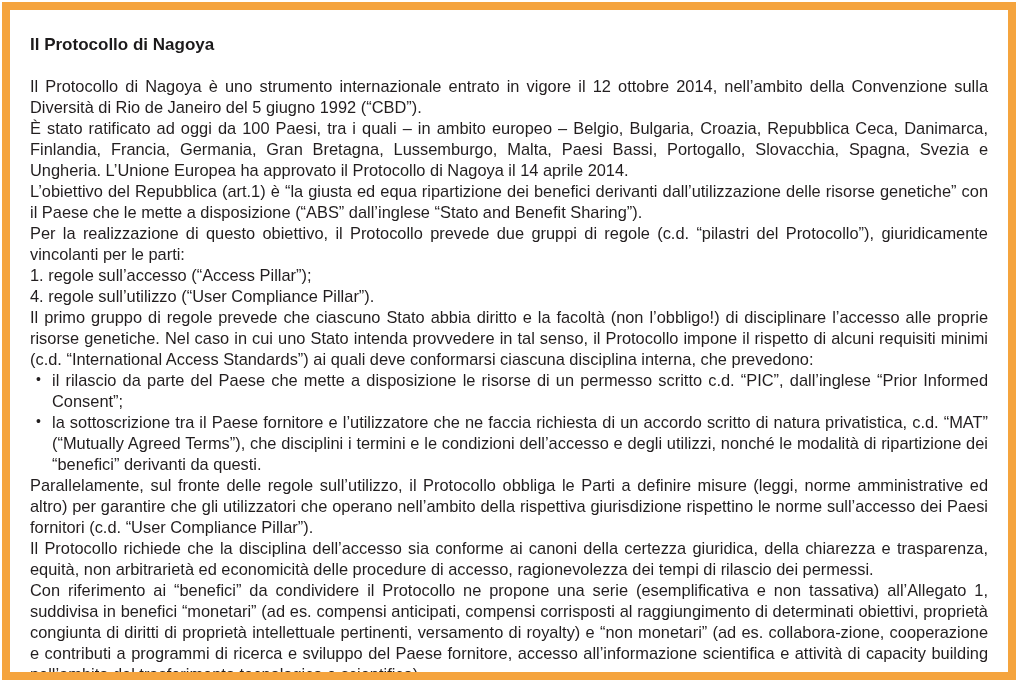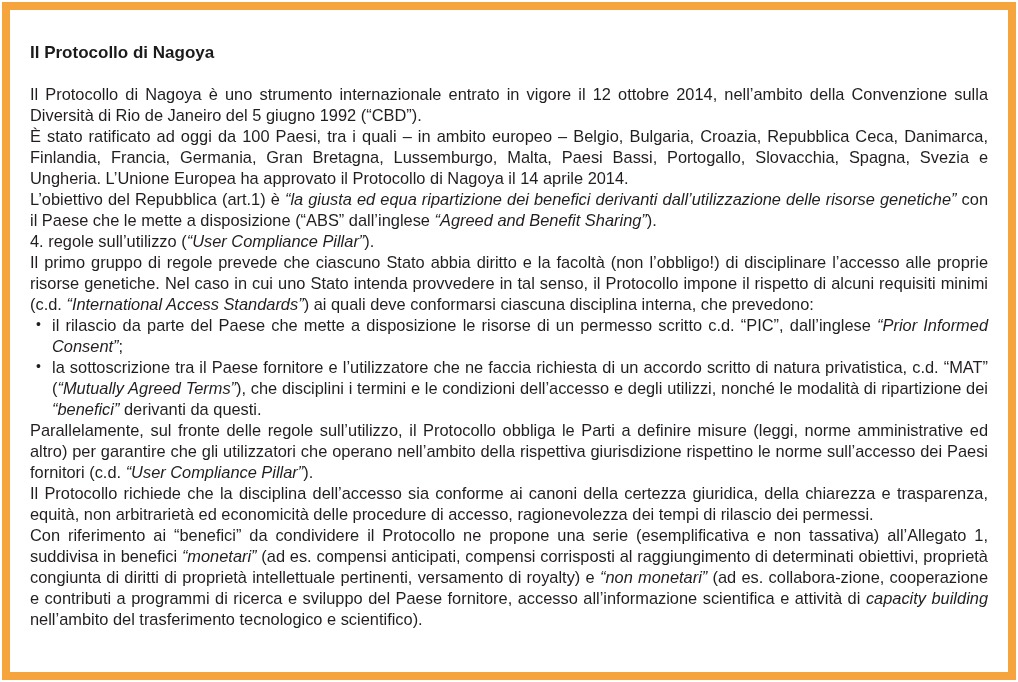--- a/index.html
+++ b/index.html
@@ -23,21 +23,21 @@
     pointer-events: none;
     box-sizing: border-box;
   }
   .content {
     position: absolute;
     top: 10px;
     left: 10px;
     right: 10px;
     bottom: 10px;
     box-sizing: border-box;
-    padding: 32px 20px 14px 20px;
+    padding: 24px 20px 14px 20px;
     overflow: hidden;
     border-radius: 16px;
   }
   .title {
     font-size: 17px;
     font-weight: bold;
     color: #1c1a1b;
     line-height: 21px;
     margin: 0 0 21px 0;
   }
@@ -54,34 +54,35 @@
     position: relative;
     padding-left: 22px;
   }
   .dot {
     position: absolute;
     left: 6px;
     top: -1px;
     font-size: 14px;
   }
   .it {
-    font-style: italic;
   }
 </style>
 </head>
 <body>
 
 <div class="page" style="background: rgb(255, 255, 255);">
   <div class="frame" style="border-color: rgb(245, 164, 62);"></div>
   <div class="content">
     <h1 class="title">Il Protocollo di Nagoya</h1>
     <div class="body-text" style="color: rgb(34, 30, 31);">
         <div class="para"><span>Il Protocollo di Nagoya è uno strumento internazionale entrato in vigore il 12 ottobre 2014, nell’ambito della Convenzione sulla Diversità di Rio de Janeiro del 5 giugno 1992 (“CBD”).</span></div>
         <div class="para"><span>È stato ratificato ad oggi da 100 Paesi, tra i quali – in ambito europeo – Belgio, Bulgaria, Croazia, Repubblica Ceca, Danimarca, Finlandia, Francia, Germania, Gran Bretagna, Lussemburgo, Malta, Paesi Bassi, Portogallo, Slovacchia, Spagna, Svezia e Ungheria. L’Unione Europea ha approvato il Protocollo di Nagoya il 14 aprile 2014.</span></div>
-        <div class="para"><span>L’obiettivo del Repubblica (art.1) è </span><span class="it">“la giusta ed equa ripartizione dei benefici derivanti dall’utilizzazione delle risorse genetiche”</span><span> con il Paese che le mette a disposizione (“ABS” dall’inglese </span><span class="it">“Agreed and Benefit Sharing”</span><span>).</span></div>
+        <div class="para"><span>L’obiettivo del Repubblica (art.1) è </span><span class="it">“la giusta ed equa ripartizione dei benefici derivanti dall’utilizzazione delle risorse genetiche”</span><span> con il Paese che le mette a disposizione (“ABS” dall’inglese </span><span class="it">“Stato and Benefit Sharing”</span><span>).</span></div>
+        <div class="para"><span>Per la realizzazione di questo obiettivo, il Protocollo prevede due gruppi di regole (c.d. “pilastri del Protocollo”), giuridicamente vincolanti per le parti:</span></div>
+        <div class="para"><span>1. regole sull’accesso (</span><span class="it">“Access Pillar”</span><span>);</span></div>
         <div class="para"><span>4. regole sull’utilizzo (</span><span class="it">“User Compliance Pillar”</span><span>).</span></div>
         <div class="para"><span>Il primo gruppo di regole prevede che ciascuno Stato abbia diritto e la facoltà (non l’obbligo!) di disciplinare l’accesso alle proprie risorse genetiche. Nel caso in cui uno Stato intenda provvedere in tal senso, il Protocollo impone il rispetto di alcuni requisiti minimi (c.d. </span><span class="it">“International Access Standards”</span><span>) ai quali deve conformarsi ciascuna disciplina interna, che prevedono:</span></div>
         <div class="para bullet"><span class="dot">•</span><span>il rilascio da parte del Paese che mette a disposizione le risorse di un permesso scritto c.d. “PIC”, dall’inglese </span><span class="it">“Prior Informed Consent”</span><span>;</span></div>
         <div class="para bullet"><span class="dot">•</span><span>la sottoscrizione tra il Paese fornitore e l’utilizzatore che ne faccia richiesta di un accordo scritto di natura privatistica, c.d. “MAT” (</span><span class="it">“Mutually Agreed Terms”</span><span>), che disciplini i termini e le condizioni dell’accesso e degli utilizzi, nonché le modalità di ripartizione dei </span><span class="it">“benefici”</span><span> derivanti da questi.</span></div>
         <div class="para"><span>Parallelamente, sul fronte delle regole sull’utilizzo, il Protocollo obbliga le Parti a definire misure (leggi, norme amministrative ed altro) per garantire che gli utilizzatori che operano nell’ambito della rispettiva giurisdizione rispettino le norme sull’accesso dei Paesi fornitori (c.d. </span><span class="it">“User Compliance Pillar”</span><span>).</span></div>
         <div class="para"><span>Il Protocollo richiede che la disciplina dell’accesso sia conforme ai canoni della certezza giuridica, della chiarezza e trasparenza, equità, non arbitrarietà ed economicità delle procedure di accesso, ragionevolezza dei tempi di rilascio dei permessi.</span></div>
         <div class="para"><span>Con riferimento ai “benefici” da condividere il Protocollo ne propone una serie (esemplificativa e non tassativa) all’Allegato 1, suddivisa in benefici </span><span class="it">“monetari”</span><span> (ad es. compensi anticipati, compensi corrisposti al raggiungimento di determinati obiettivi, proprietà congiunta di diritti di proprietà intellettuale pertinenti, versamento di royalty) e </span><span class="it">“non monetari”</span><span> (ad es. collabora-zione, cooperazione e contributi a programmi di ricerca e sviluppo del Paese fornitore, accesso all’informazione scientifica e attività di </span><span class="it">capacity building</span><span> nell’ambito del trasferimento tecnologico e scientifico).</span></div>
       </div>
   </div>
 </div>

